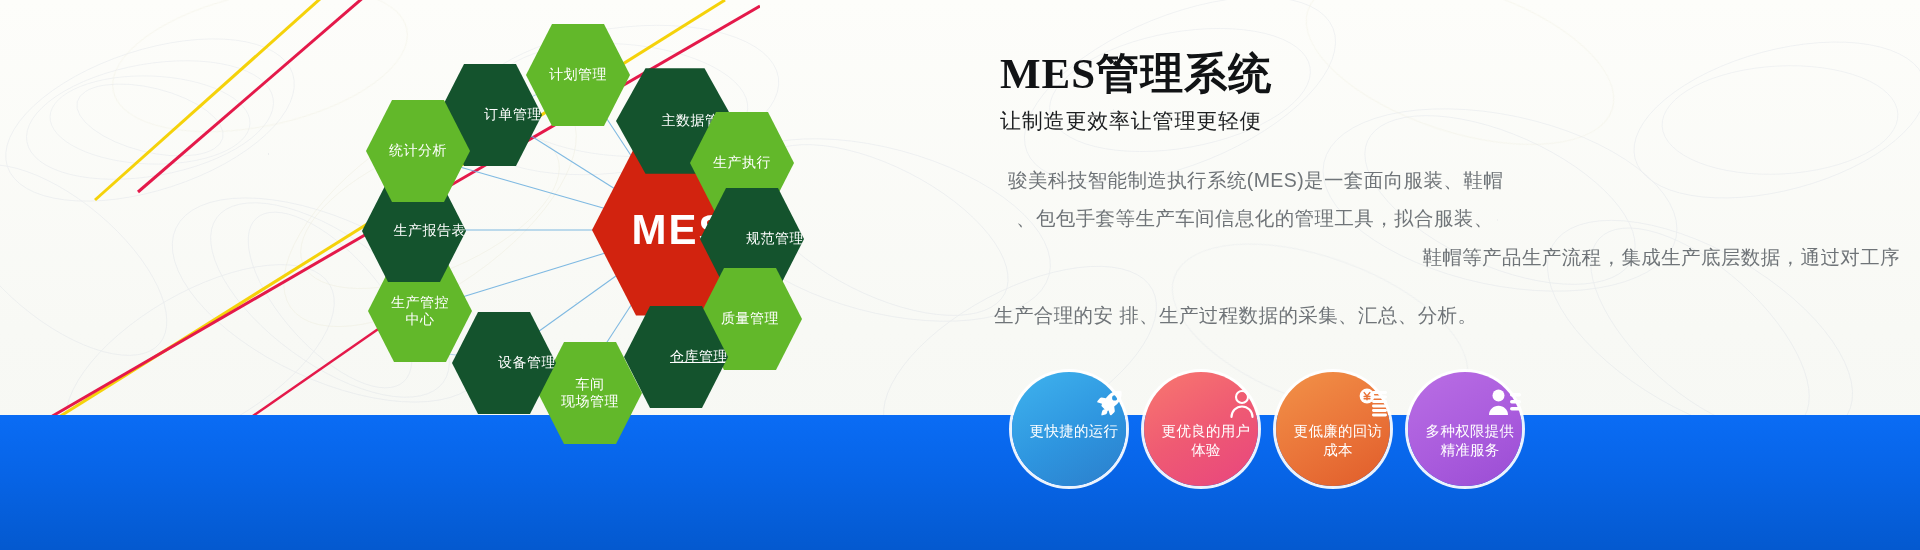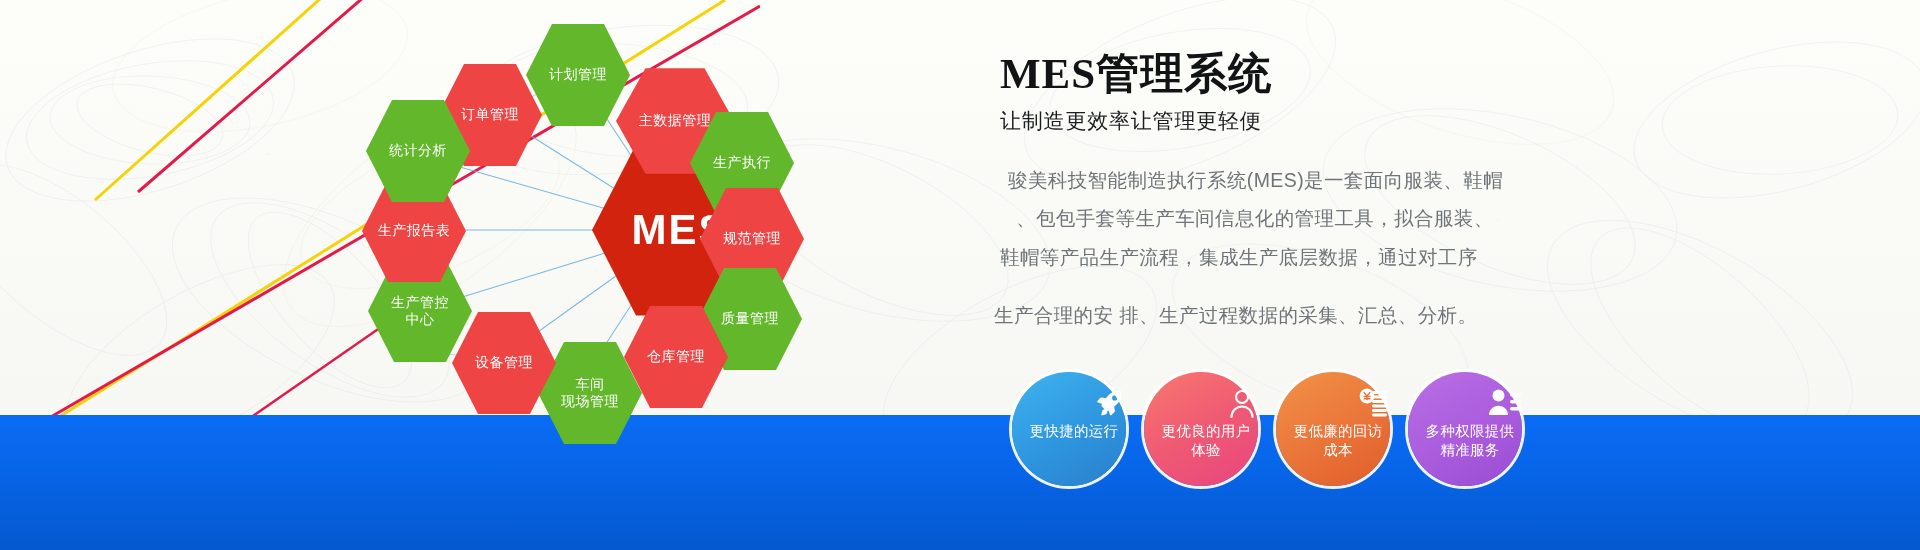--- a/index.html
+++ b/index.html
@@ -51,21 +51,21 @@
   .hex {
     position:absolute;
     display:flex; align-items:center; justify-content:center;
     text-align:center;
     color:#ffffff;
     clip-path:polygon(25% 2%, 75% 2%, 100% 50%, 75% 98%, 25% 98%, 0% 50%);
     line-height:1.22;
     letter-spacing:.5px;
     font-weight:400;
   }
-  .hex.blue  { background:#ef4444; }
+  .hex.blue  { background:#14532d;justify-content:flex-end; }
   .hex.green { background:#62b82a; }
   .hex.red   { background:#d2230f; }
 
   .hex.small { width:104px; height:106px; font-size:14px; }
   .hex.core  { width:176px; height:178px; font-size:42px; font-weight:bold; letter-spacing:2px; }
 
   
   .right-col { position:absolute; left:1000px; top:50px; width:900px; }
 
   .headline {
@@ -77,21 +77,21 @@
     margin-top:9px;
     font-size:21px; color:#1b1d1f; letter-spacing:.8px; font-weight:400;
   }
   .paragraph {
     margin-top:26px;
     font-size:19.5px; color:#6f7478; line-height:1.96; letter-spacing:.4px;
   }
   .paragraph .pline { display:block; white-space:pre; }
   .paragraph .pline:nth-child(1) { margin-left:8px; }
   .paragraph .pline:nth-child(2) { margin-left:16px; }
-  .paragraph .pline:nth-child(3) { margin-left:0px; }
+  .paragraph .pline:nth-child(3) { margin-left:0px;text-align:right; }
   .paragraph .pline:nth-child(4) { margin-left:-6px;margin-top:20px; }
 
   
   .badges {
     position:absolute; left:1012px; top:372px;
     display:flex; gap:18px;
   }
   .badge {
     width:114px; height:114px; border-radius:50%;
     display:flex; flex-direction:column; align-items:flex-end; justify-content:flex-start;
@@ -220,21 +220,21 @@
     </div>
 
     <div class="hex small blue" style="left:300px; top:176px;">
       <span>规范管理</span>
     </div>
 
     <div class="hex small green" style="left:298px; top:256px;">
       <span>质量管理</span>
     </div>
 
-    <div class="hex small blue" style="left:224px; top:294px;">
+    <div class="hex small blue" style="left:224px; top:294px;text-decoration:underline;">
       <span>仓库管理</span>
     </div>
 
     <div class="hex small green" style="left:138px; top:330px;">
       <span class="ml">车间<br>现场管理</span>
     </div>
 
     <div class="hex small blue" style="left:52px; top:300px;">
       <span>设备管理</span>
     </div>

